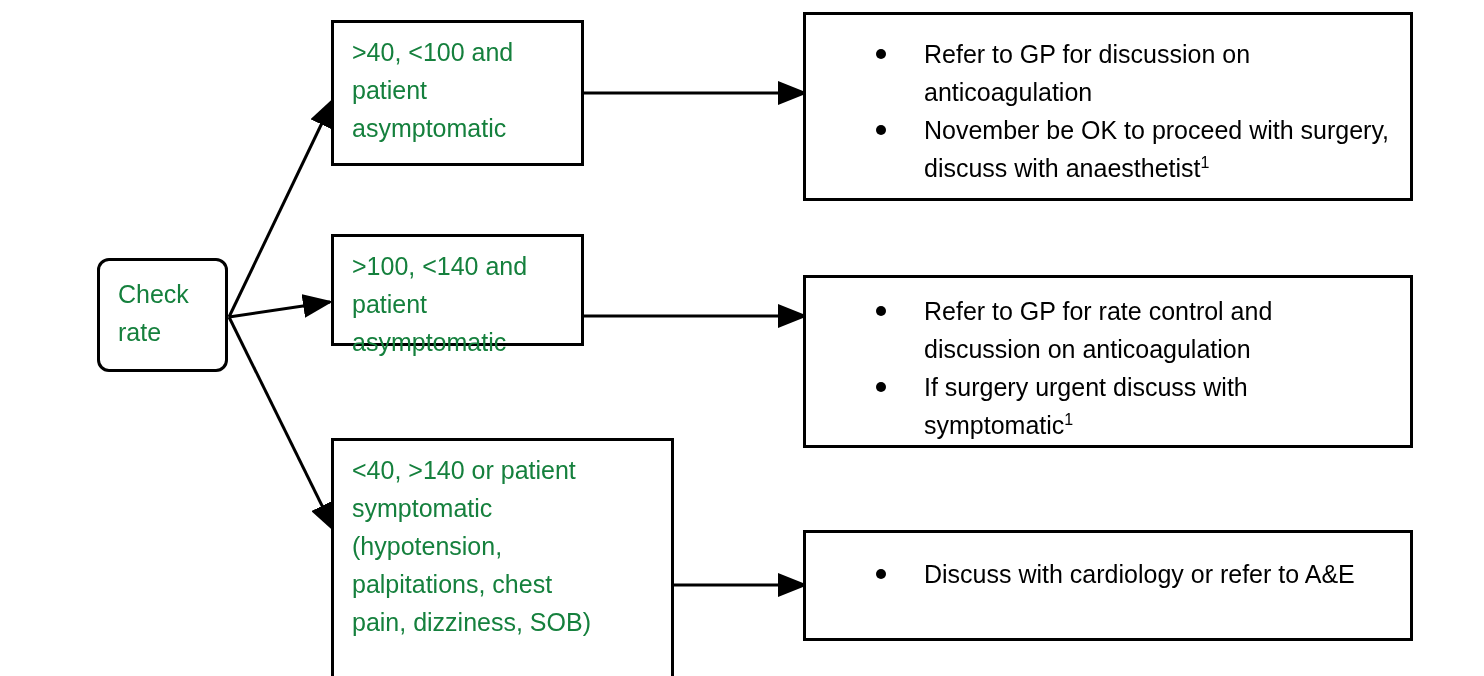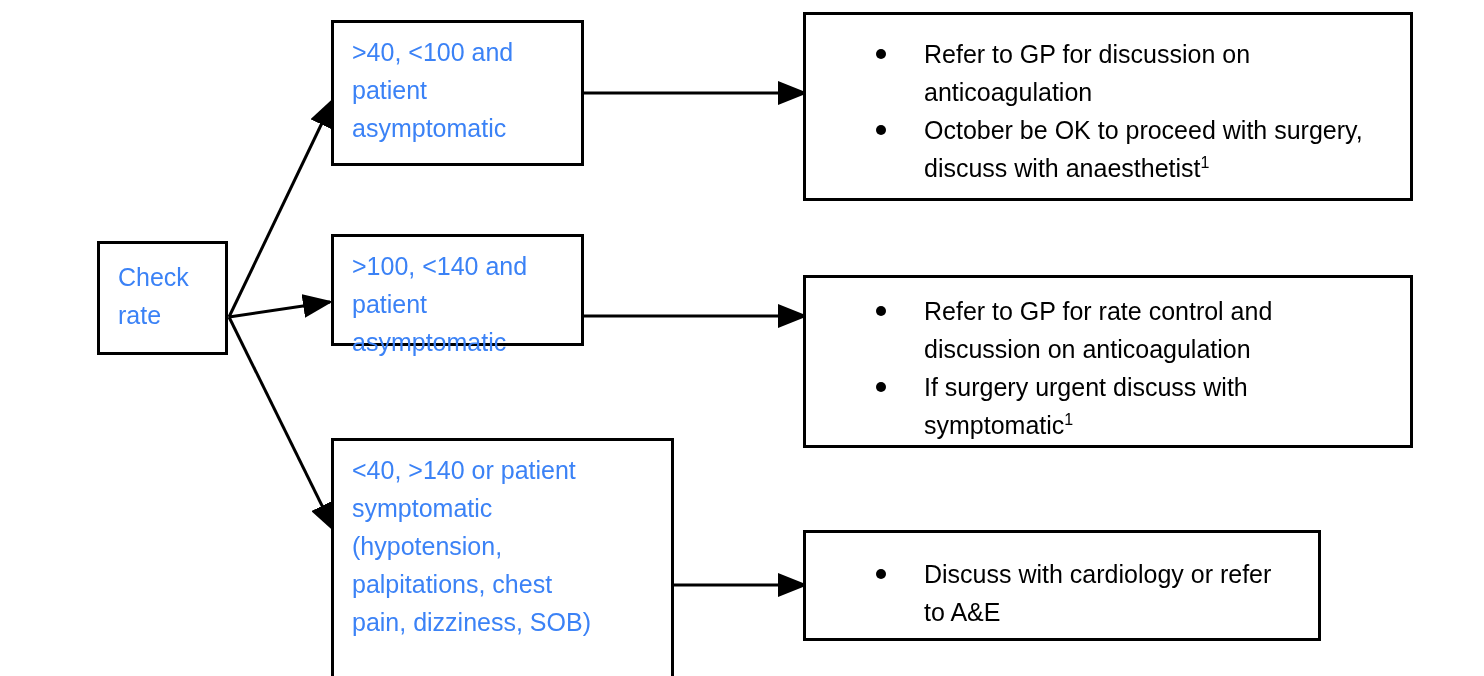--- a/index.html
+++ b/index.html
@@ -26,29 +26,30 @@
   .node {
     position: absolute;
     box-sizing: border-box;
     border: 3px solid #000000;
     background: #ffffff;
     color: #000000;
   }
   .node-text {
     font-size: 25px;
     line-height: 38px;
-    color: #3b82f6;
+    color: #15803d;
     white-space: pre-line;
   }
   
   #node-start {
     left: 97px;
-    top: 241px;
+    top: 258px;
     width: 131px;
     height: 114px;
+    border-radius: 12px;
   }
   #node-start .node-text {
     padding: 14px 0 0 18px;
   }
   
   #node-cond-1 {
     left: 331px;
     top: 20px;
     width: 253px;
     height: 146px;
@@ -77,21 +78,21 @@
   }
   #node-act-2 {
     left: 803px;
     top: 275px;
     width: 610px;
     height: 173px;
   }
   #node-act-3 {
     left: 803px;
     top: 530px;
-    width: 518px;
+    width: 610px;
     height: 111px;
   }
   .bullets {
     list-style: none;
     margin: 0;
     padding: 0;
   }
   #node-act-1 .bullets { padding: 20px 0 0 0; }
   #node-act-2 .bullets { padding: 14px 0 0 0; }
   #node-act-3 .bullets { padding: 22px 0 0 0; }
@@ -166,21 +167,21 @@
   </div>
 
   <div class="node act" id="node-act-1">
     <ul class="bullets">
       <li>
         <span class="bullet-dot"></span>
         <span>Refer to GP for discussion on anticoagulation</span><sup></sup>
       </li>
       <li>
         <span class="bullet-dot"></span>
-        <span>October be OK to proceed with surgery, discuss with anaesthetist</span><sup>1</sup>
+        <span>November be OK to proceed with surgery, discuss with anaesthetist</span><sup>1</sup>
       </li>
     </ul>
   </div>
 
   <div class="node act" id="node-act-2">
     <ul class="bullets">
       <li>
         <span class="bullet-dot"></span>
         <span>Refer to GP for rate control and discussion on anticoagulation</span><sup></sup>
       </li>

